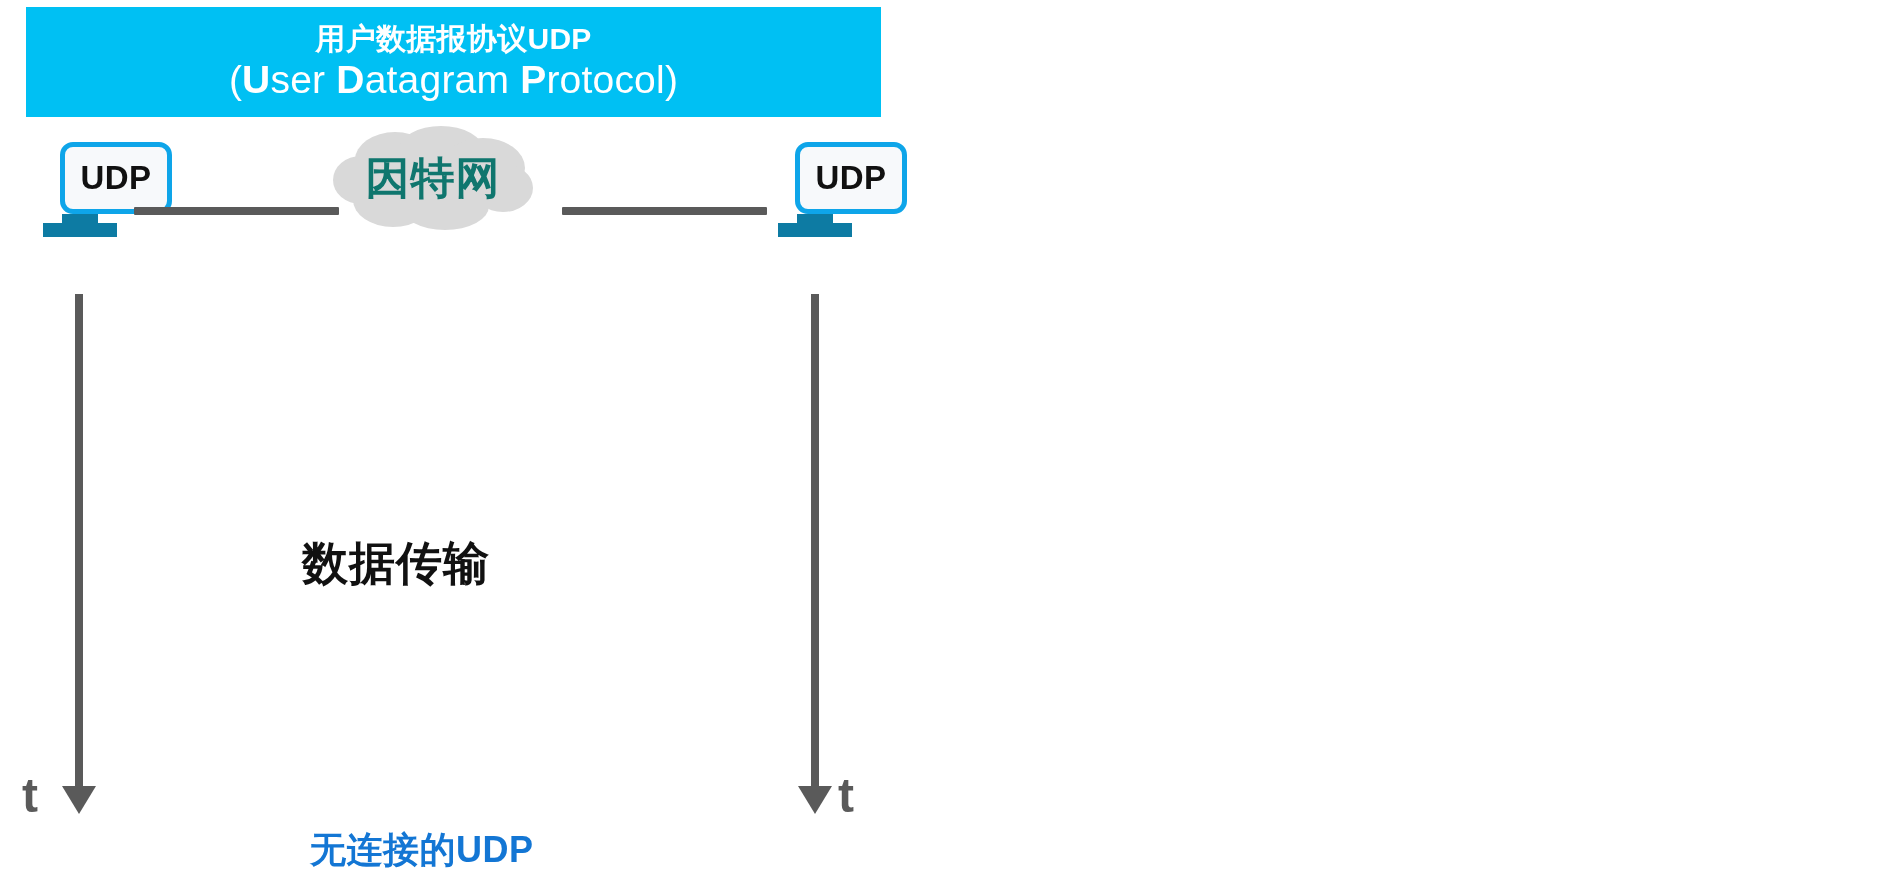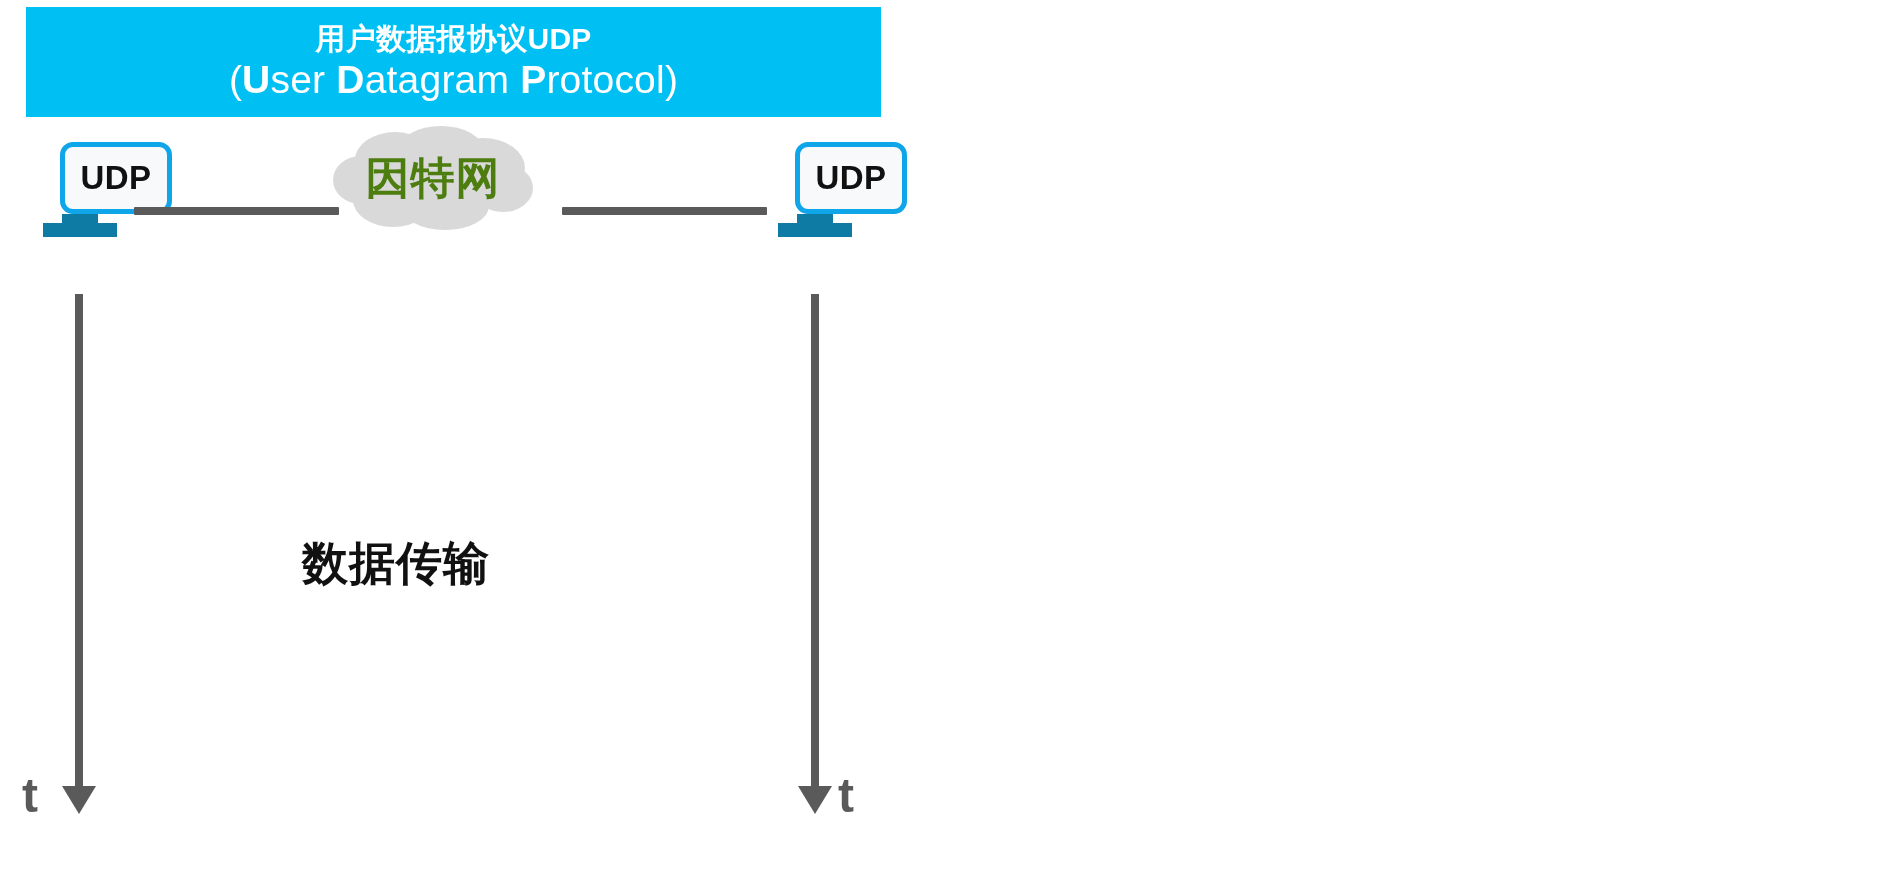--- a/index.html
+++ b/index.html
@@ -124,21 +124,21 @@
     position: absolute;
     left: 0;
     top: 0;
     width: 200px;
     height: 105px;
     display: flex;
     align-items: center;
     justify-content: center;
     font-size: 44px;
     font-weight: bold;
-    color: #4d7c0f;
+    color: #0f766e;
     letter-spacing: 1px;
   }
 
   
   .axis {
     position: absolute;
     width: 8px;
     background: #5a5a5a;
   }
   .arrowhead {
@@ -223,20 +223,21 @@
     <div class="axis" style="left:75px; top:294px; height:494px;"></div>
     <div class="arrowhead" style="left:62px; top:786px;"></div>
     <div class="t-label" style="left:22px; top:772px;">t</div>
 
     <div class="axis" style="left:811px; top:294px; height:494px;"></div>
     <div class="arrowhead" style="left:798px; top:786px;"></div>
     <div class="t-label" style="left:838px; top:772px;">t</div>
 
     <div class="data-label" style="left:302px; top:533px;">数据传输</div>
 
+    <div class="caption" style="left:310px; top:826px;">无连接的UDP</div>
   </div>
 
   <div class="panel panel-tcp">
 
     
 
     
     
 
     

